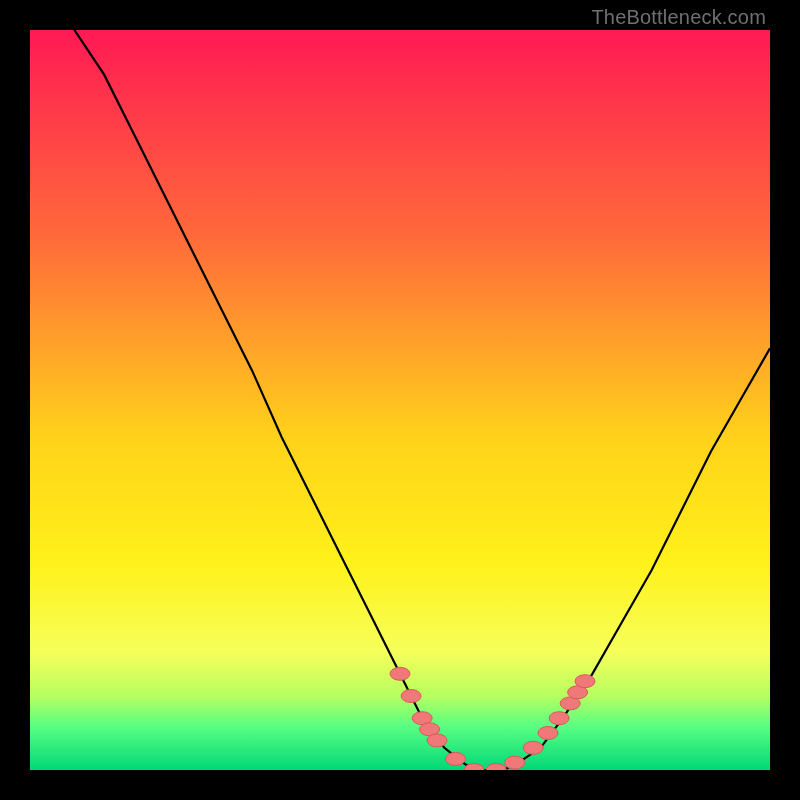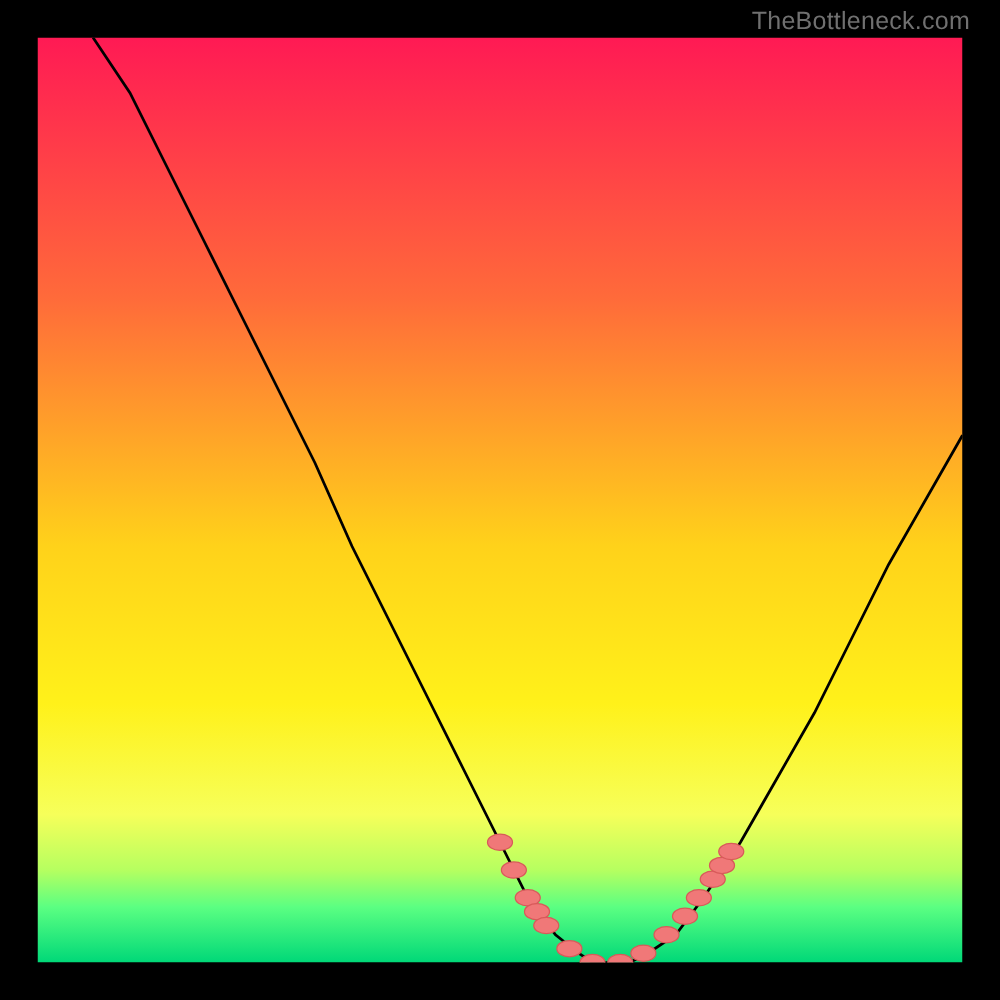--- a/index.html
+++ b/index.html
@@ -22,21 +22,21 @@
   .plot {
     position: absolute;
     left: 0;
     top: 0;
     width: 740px;
     height: 740px;
   }
   .watermark {
     position: absolute;
     top: 6px;
-    right: 24px;
+    right: 34px;
     color: #707070;
     font-size: 20px;
     font-weight: 500;
     letter-spacing: 0.2px;
     user-select: none;
     text-align: right;
   }
 </style>
 </head>
 <body>

